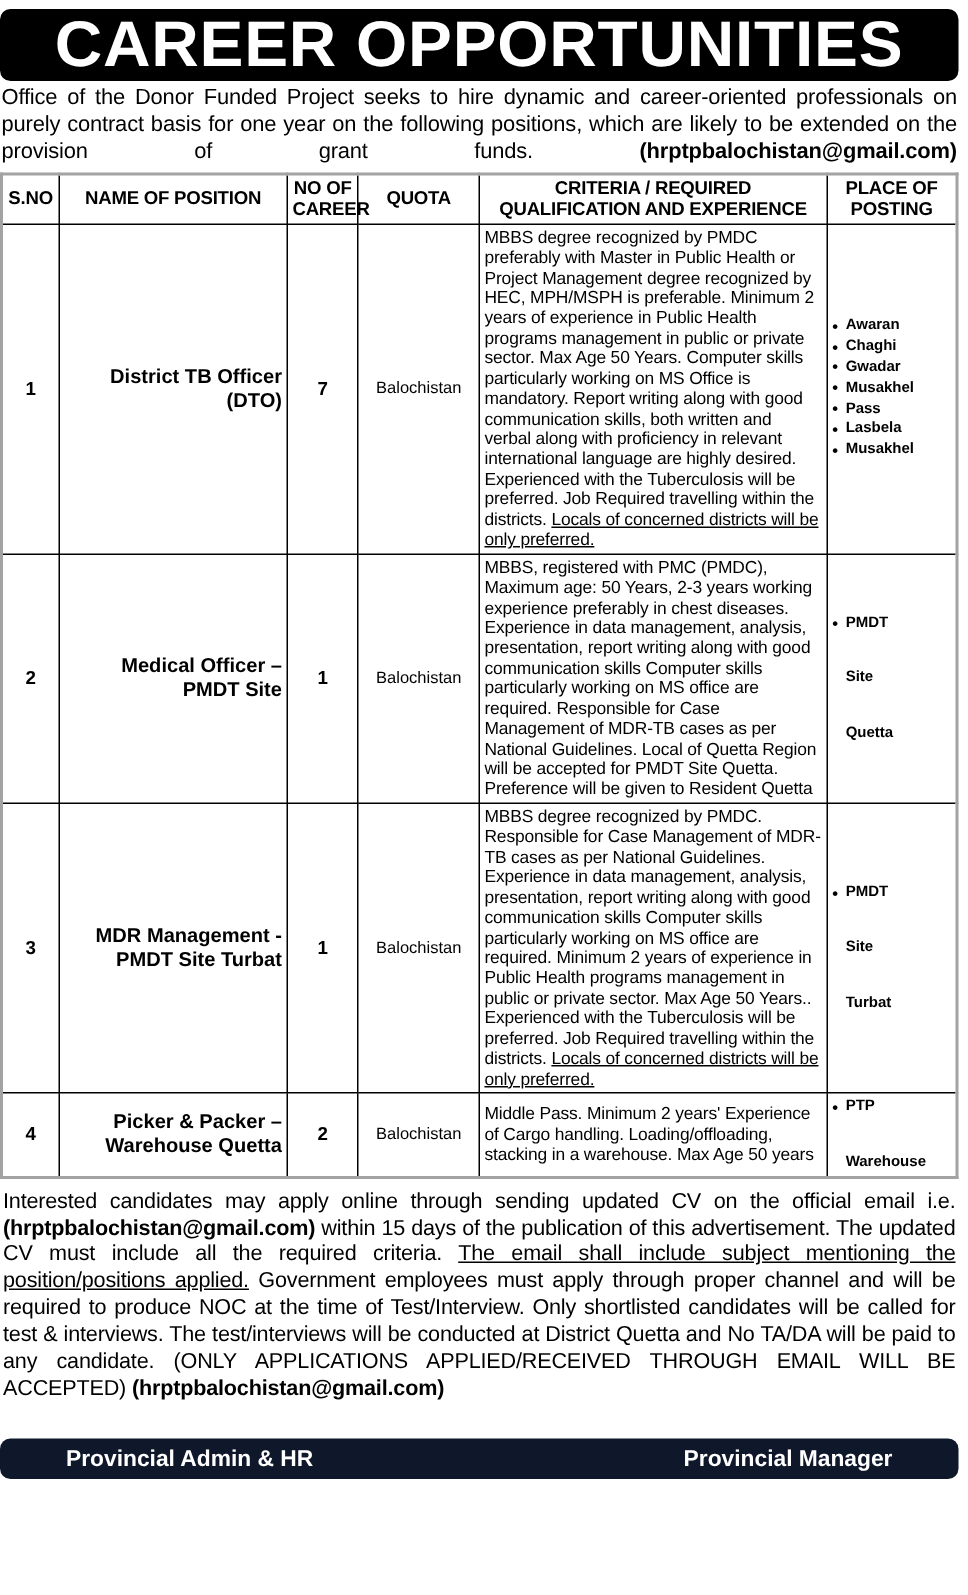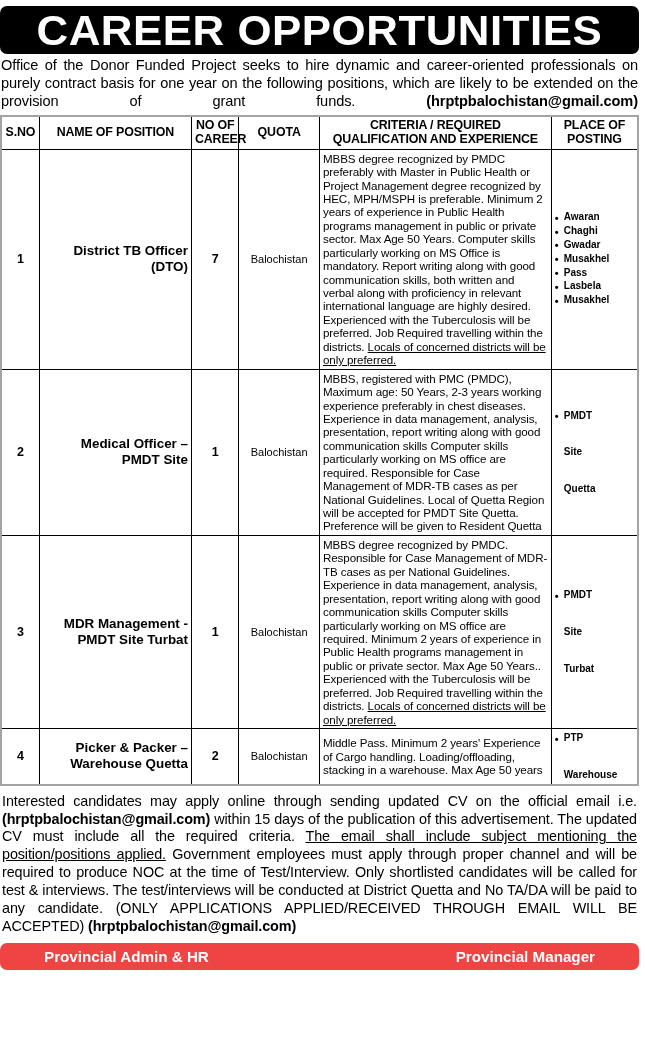--- a/index.html
+++ b/index.html
@@ -154,28 +154,28 @@
     line-height: 1.24;
     text-align: justify;
     margin: 7px 2px 0 2px;
     letter-spacing: -0.12px;
   }
   .note .b { font-weight: bold; }
   .note .u { text-decoration: underline; }
 
   
   .footbar {
-    background: #ef4444;
+    background: #0f172a;
     border-radius: 7px;
     height: 27px;
     display: flex;
     align-items: center;
     justify-content: space-between;
     padding: 0 44px 0 44px;
-    margin-top: 7px;
+    margin-top: 23px;
   }
   .footbar span {
     color: #ffffff;
     font-size: 15.2px;
     font-weight: bold;
     white-space: nowrap;
   }
 </style>
 </head>
 <body>

